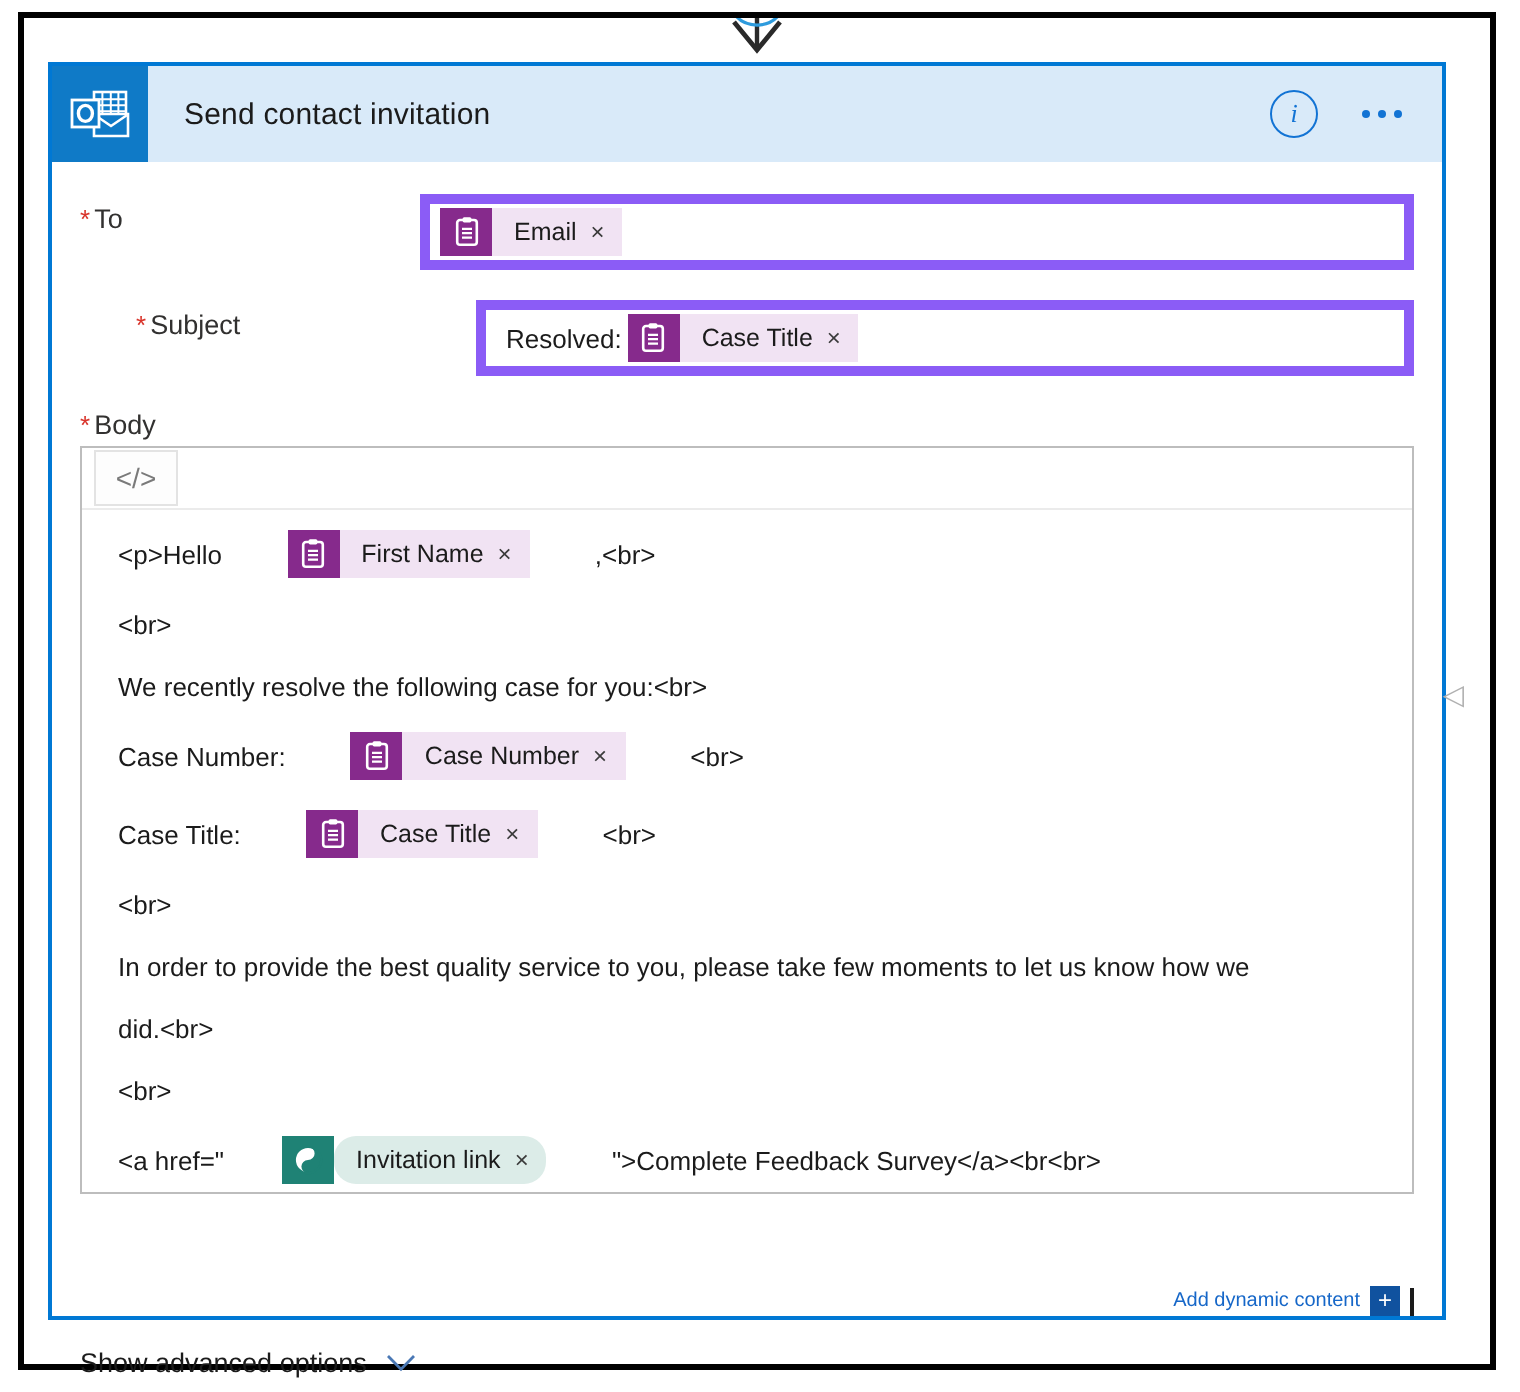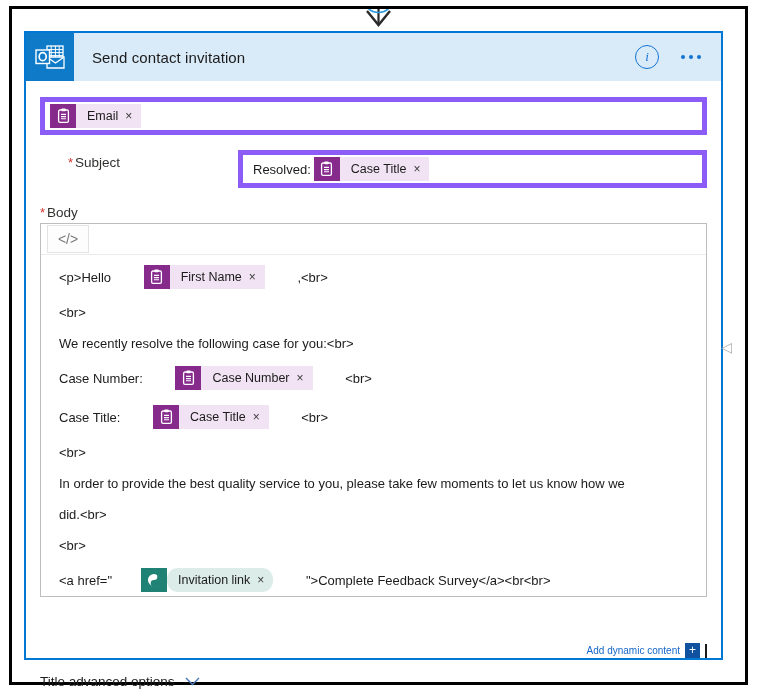--- a/index.html
+++ b/index.html
@@ -319,20 +319,23 @@
             <i></i>
             <i></i>
             <i></i>
           </div>
       </div>
     </div>
 
     <div class="card-body">
 
       <div class="field-row" style="margin-top:16px;">
+        <div class="field-label">
+          <span class="req-star">*</span><span>To</span>
+        </div>
         <div class="field-control">
           <span class="token purple">
             <span class="token-icon">
               <svg width="13" height="16" viewBox="0 0 13 16">
                 <rect x="1.6" y="2" width="9.8" height="12.4" rx="1.4" fill="none" stroke="#ffffff" stroke-width="1.3"></rect>
                 <rect x="4.3" y="0.6" width="4.4" height="2.6" rx="0.8" fill="#ffffff"></rect>
                 <path d="M4 6.4 H9 M4 8.6 H9 M4 10.8 H9" stroke="#ffffff" stroke-width="1.1"></path>
               </svg>
             </span>
             <span class="token-label">
@@ -463,21 +466,21 @@
           </div>
       </div>
 
       <div class="add-dynamic-row">
         <span class="add-dynamic-link">Add dynamic content</span>
         <span class="plus-badge">+</span>
         <span class="plus-caret"></span>
       </div>
 
       <div class="advanced-row">
-        <span class="advanced-label">Title advanced options</span>
+        <span class="advanced-label">Show advanced options</span>
         <svg width="15" height="9" viewBox="0 0 15 9">
           <path d="M1 1 L7.5 7.6 L14 1" fill="none" stroke="#4a78b5" stroke-width="1.4"></path>
         </svg>
       </div>
     </div>
   </div>
 
   <div class="side-peek">◁</div>
 </div>
 

